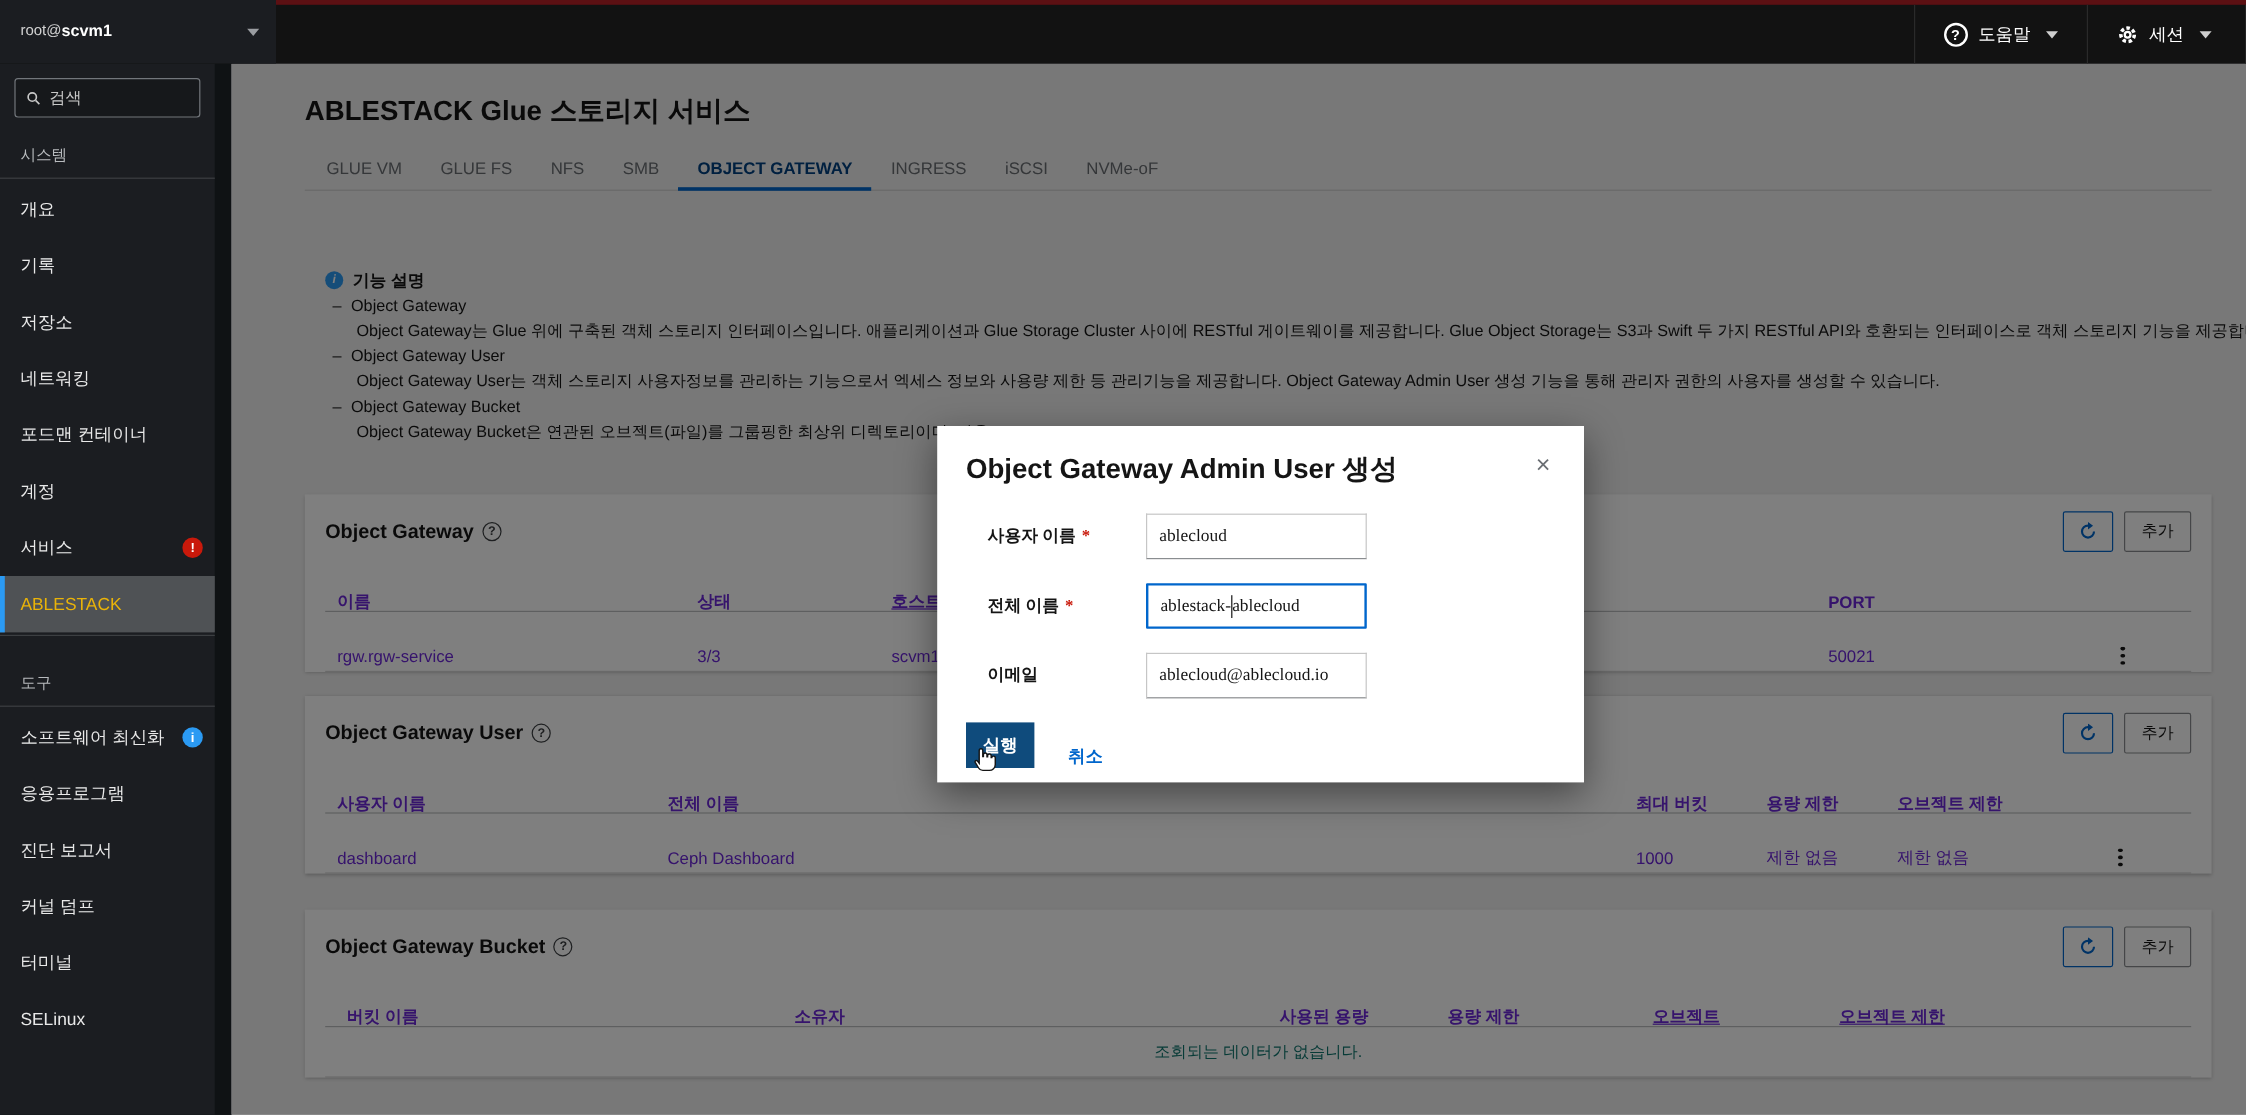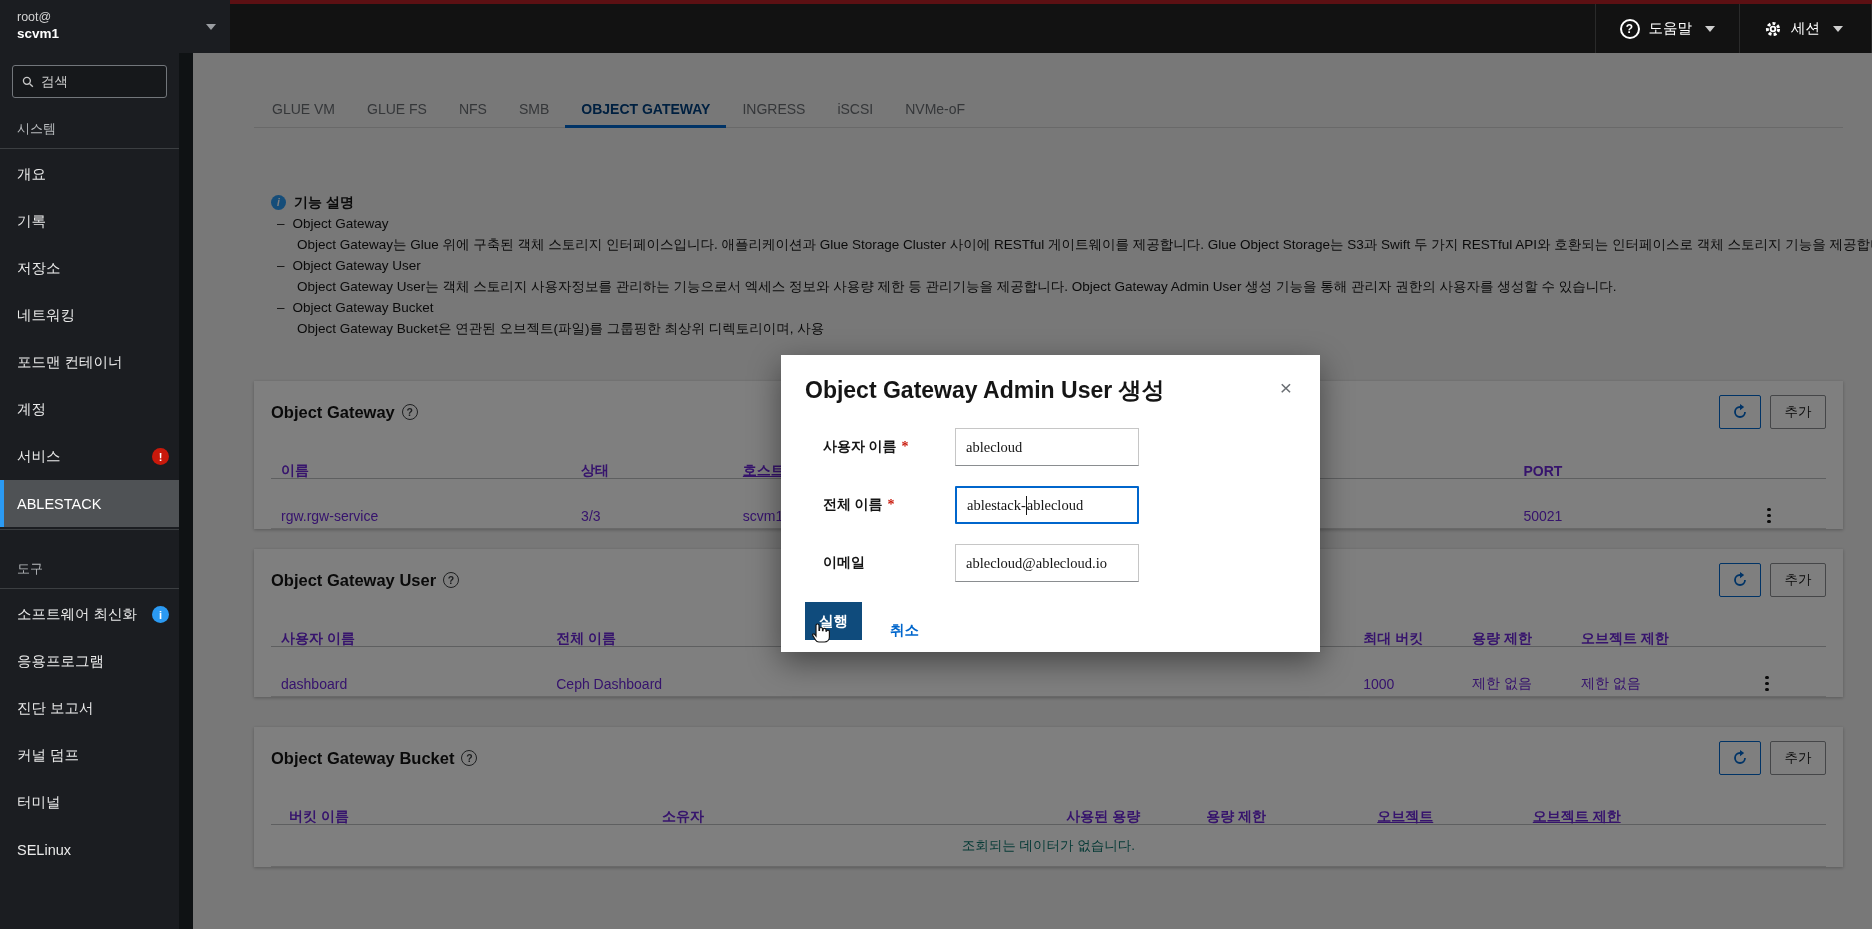--- a/index.html
+++ b/index.html
@@ -4,21 +4,21 @@
 <style>
   * { margin:0; padding:0; box-sizing:border-box; }
   html,body { width:1872px; height:929px; overflow:hidden; background:#0f1214;
               font-family:"Liberation Sans","DejaVu Sans",sans-serif; }
 
   
   .masthead { position:absolute; left:0; top:0; width:1872px; height:53px; background:#121212; z-index:60; }
   .top-accent { position:absolute; left:230px; top:0; right:0; height:4px; background:#5c1013; }
   .masthead-left { position:absolute; left:0; top:0; width:230px; height:53px; background:#1b1d21;
                    display:flex; align-items:center; padding:0 14px 0 17px; cursor:pointer; }
-  .user-lines { display:flex; flex-direction:column; line-height:1.25; }
+  .user-lines { display:flex; line-height:1.25; }
   .user-top { color:#d2d2d2; font-size:12.5px; }
   .user-bottom { color:#ffffff; font-size:13.5px; font-weight:bold; }
   .caret { width:0; height:0; border-left:5px solid transparent; border-right:5px solid transparent;
            border-top:6px solid #9a9da1; }
   .masthead-left .caret { margin-left:auto; }
   .masthead-right { position:absolute; right:0; top:4px; height:49px; display:flex; align-items:stretch; }
   .mast-group { display:flex; align-items:center; gap:9px; padding:0 24px; color:#fff; font-size:14.5px;
                 border-left:1px solid #2a2a2a; cursor:pointer; }
   .mast-group:last-child { border-right:1px solid #2a2a2a; padding-right:28px; }
   .qmark-circle { width:20px; height:20px; border:2px solid #fff; border-radius:50%;
@@ -32,21 +32,21 @@
                  background:#16181b; display:flex; align-items:center; padding:0 9px; gap:7px; }
   .search-wrap input { background:transparent; border:none; outline:none; color:#e8e8e8;
                        font-size:13.5px; width:100%; font-family:inherit; }
   .search-wrap input::placeholder { color:#c8c8c8; opacity:1; }
   .nav { margin-top:14px; }
   .nav-header { height:34px; display:flex; align-items:center; padding:0 17px;
                 color:#b8bbbe; font-size:13px; }
   .nav-divider { border:none; border-top:1px solid #3c3f42; margin:2px 0; }
   .nav-item { height:47px; display:flex; align-items:center; padding:0 10px 0 17px;
               color:#e9e9e9; font-size:14.5px; cursor:pointer; }
-  .nav-item.active { background:#4f5255; border-left:4px solid #2b9af3; padding-left:13px; color:#ffffff; }
+  .nav-item.active { background:#4f5255; border-left:4px solid #2b9af3; padding-left:13px; color:#eab308; }
   .badge { margin-left:auto; width:17px; height:17px; border-radius:50%; color:#fff;
            font-size:11px; font-weight:bold; display:flex; align-items:center; justify-content:center; }
   .badge.red { background:#c9190b; }
   .badge.blue { background:#2b9af3; }
   .tools-section { margin-top:22px; }
 
   
   .content { position:absolute; left:193px; top:53px; width:1679px; height:876px;
              background:#f0f0f0; overflow:hidden; }
   .content-inner { padding:24px 29px 0 61px; }
@@ -204,20 +204,21 @@
         </div>
       <div class="nav-item">
         <span>SELinux</span>
         </div>
     </div>
   </div>
 </nav>
 
 <main class="content">
   <div class="content-inner">
+    <h1 class="page-title">ABLESTACK Glue 스토리지 서비스</h1>
 
     <div class="tabs">
       <div class="tab">GLUE VM</div>
       <div class="tab">GLUE FS</div>
       <div class="tab">NFS</div>
       <div class="tab">SMB</div>
       <div class="tab active">OBJECT GATEWAY</div>
       <div class="tab">INGRESS</div>
       <div class="tab">iSCSI</div>
       <div class="tab">NVMe-oF</div>

